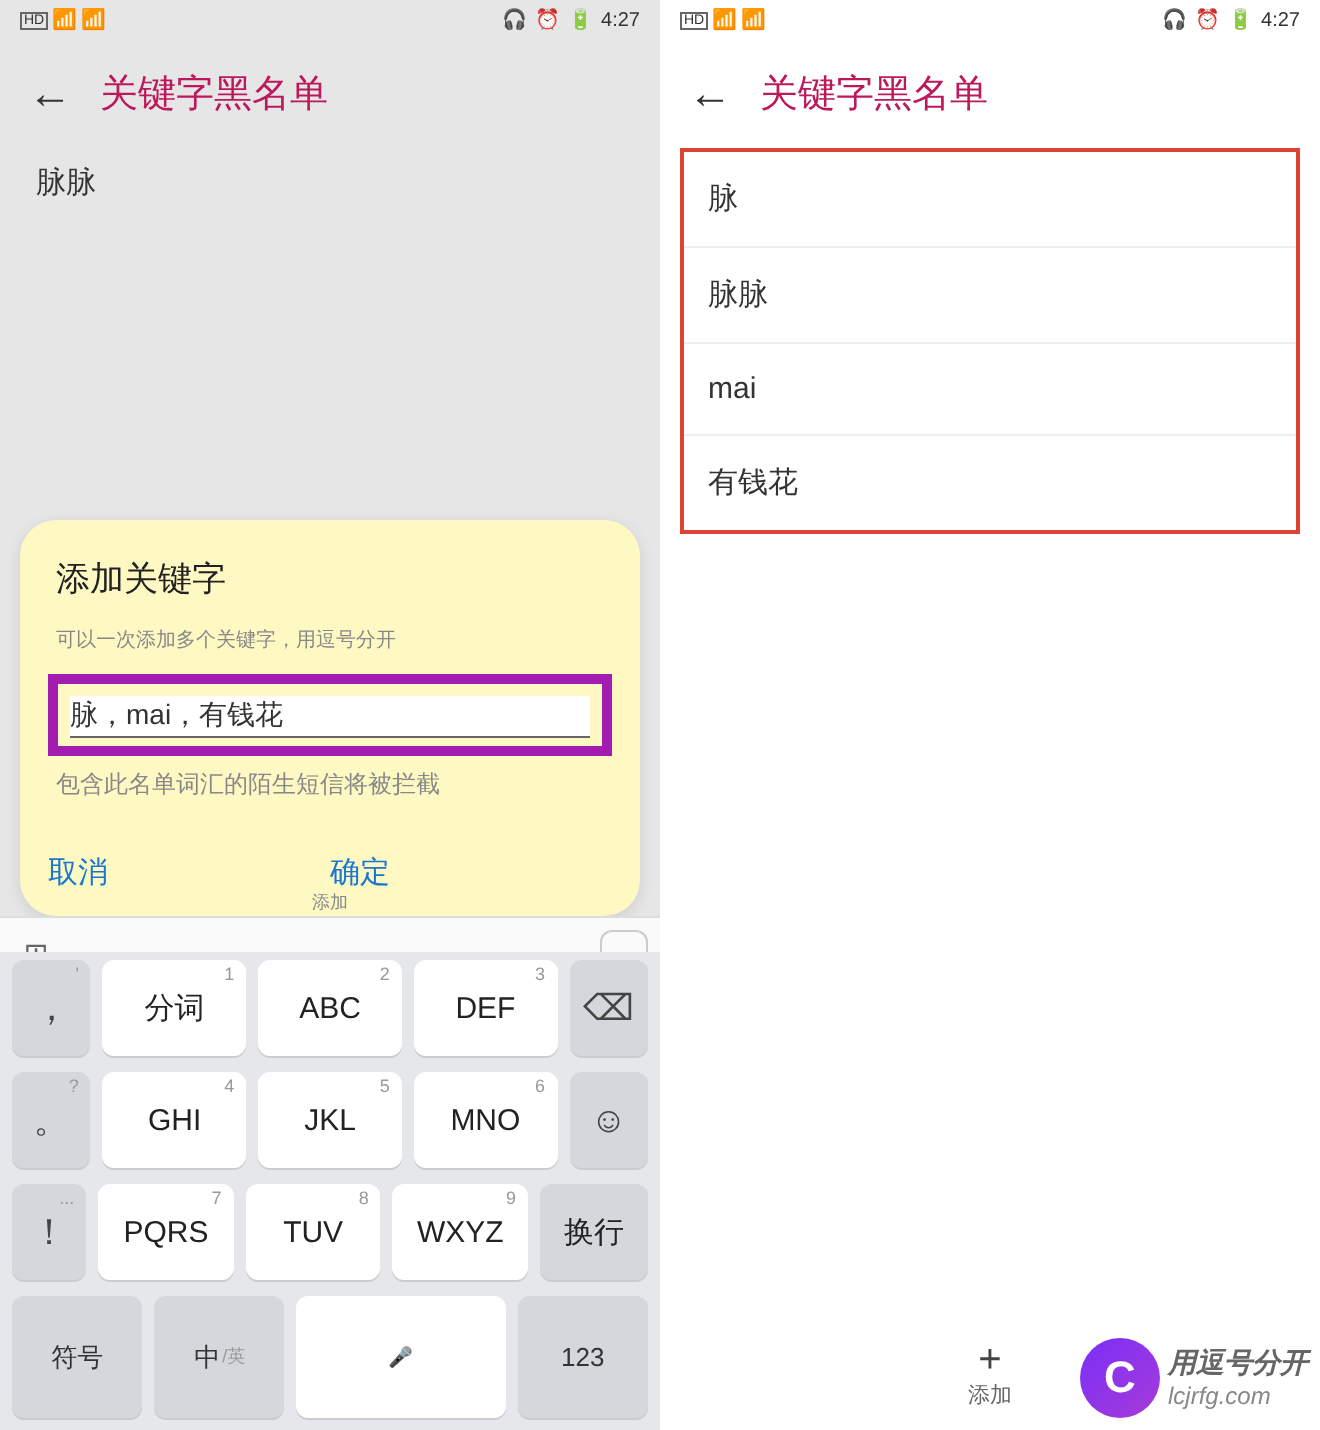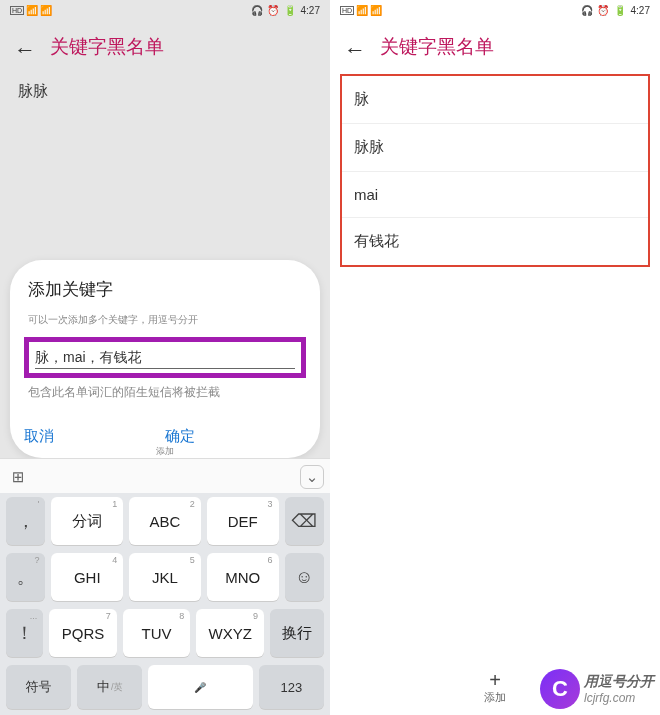--- a/index.html
+++ b/index.html
@@ -12,21 +12,21 @@
     .status-left { display: flex; gap: 2px; align-items: center; }
     .status-right { display: flex; gap: 4px; align-items: center; }
     
     .header { display: flex; align-items: center; padding: 14px 14px; gap: 14px; }
     .header-right { background: #fff; }
     .back-arrow { font-size: 22px; color: #333; cursor: pointer; }
     .header-title { font-size: 19px; color: #be185d; font-weight: 500; }
     
     .content-left { padding: 8px 18px; font-size: 15px; color: #333; }
     
-    .dialog { position: absolute; left: 10px; right: 10px; top: 260px; background: #ffffff; border-radius: 32px; padding: 18px 14px 0; box-shadow: 0 2px 8px rgba(0,0,0,0.1); }
+    .dialog { position: absolute; left: 10px; right: 10px; top: 260px; background: #fef9c3; border-radius: 18px; padding: 18px 14px 0; box-shadow: 0 2px 8px rgba(0,0,0,0.1); }
     .dialog-title { font-size: 17px; color: #222; margin-bottom: 12px; padding: 0 4px; }
     .dialog-subtitle { font-size: 10px; color: #888; margin-bottom: 10px; padding: 0 4px; font-family: Liberation Serif, serif; }
     .dialog-input-wrap { border: 5px solid #a21caf; padding: 6px 6px 4px 6px; margin-bottom: 6px; }
     .dialog-input { border: none; border-bottom: 1px solid #666; width: 100%; font-size: 14px; padding: 2px 0; outline: none; color: #333; }
     .dialog-hint { font-size: 12px; color: #888; margin: 6px 0 14px; padding: 0 4px; }
     .dialog-buttons { display: flex; }
     .dialog-btn { flex: 1; text-align: left; padding: 12px 0; font-size: 15px; color: #1976d2; cursor: pointer; }
     
     .add-hint-left { position: absolute; left: 0; right: 0; top: 445px; text-align: center; font-size: 9px; color: #888; }
     
@@ -37,21 +37,21 @@
     .keyboard { position: absolute; left: 0; right: 0; bottom: 0; background: #e5e7ea; display: flex; flex-direction: column; }
     .kb-row { display: flex; gap: 6px; padding: 4px 6px; }
     .kb-key { flex: 1; background: #fff; border-radius: 6px; height: 48px; display: flex; flex-direction: column; align-items: center; justify-content: center; box-shadow: 0 1px 0 #ccc; cursor: pointer; position: relative; }
     .kb-key-narrow { flex: 0.55; }
     .kb-key-gray { background: #d4d7db; }
     .kb-key-main { font-size: 15px; color: #222; }
     .kb-key-sub { position: absolute; top: 2px; right: 6px; font-size: 9px; color: #999; }
     .kb-symbol { font-size: 18px; color: #444; }
     .kb-key-enter { flex: 0.8; }
     .kb-bottom-row { display: flex; gap: 6px; padding: 4px 6px 6px; }
-    .kb-bottom-key { flex: 1; background: #d4d7db; border-radius: 6px; height: 44px; display: flex; align-items: center; justify-content: center; font-size: 13px; color: #333; box-shadow: 0 1px 0 #ccc; cursor: pointer; }
+    .kb-bottom-key { flex: 1; background: #d4d7db; border-radius: 6px; height: 61px; display: flex; align-items: center; justify-content: center; font-size: 13px; color: #333; box-shadow: 0 1px 0 #ccc; cursor: pointer; }
     .kb-bottom-key .sub { font-size: 9px; color: #999; margin-left: 1px; }
     
     .list-box { margin: 0 10px; border: 2px solid #d43; }
     .list-item { padding: 14px 12px; font-size: 15px; color: #333; border-bottom: 1px solid #eee; }
     .list-item:last-child { border-bottom: none; }
     
     .add-btn-right { position: absolute; left: 0; right: 0; bottom: 10px; text-align: center; font-size: 11px; color: #666; }
     .add-plus { font-size: 20px; color: #444; line-height: 1; }
     
     .watermark { position: absolute; right: 6px; bottom: 6px; display: flex; align-items: center; gap: 4px; }

